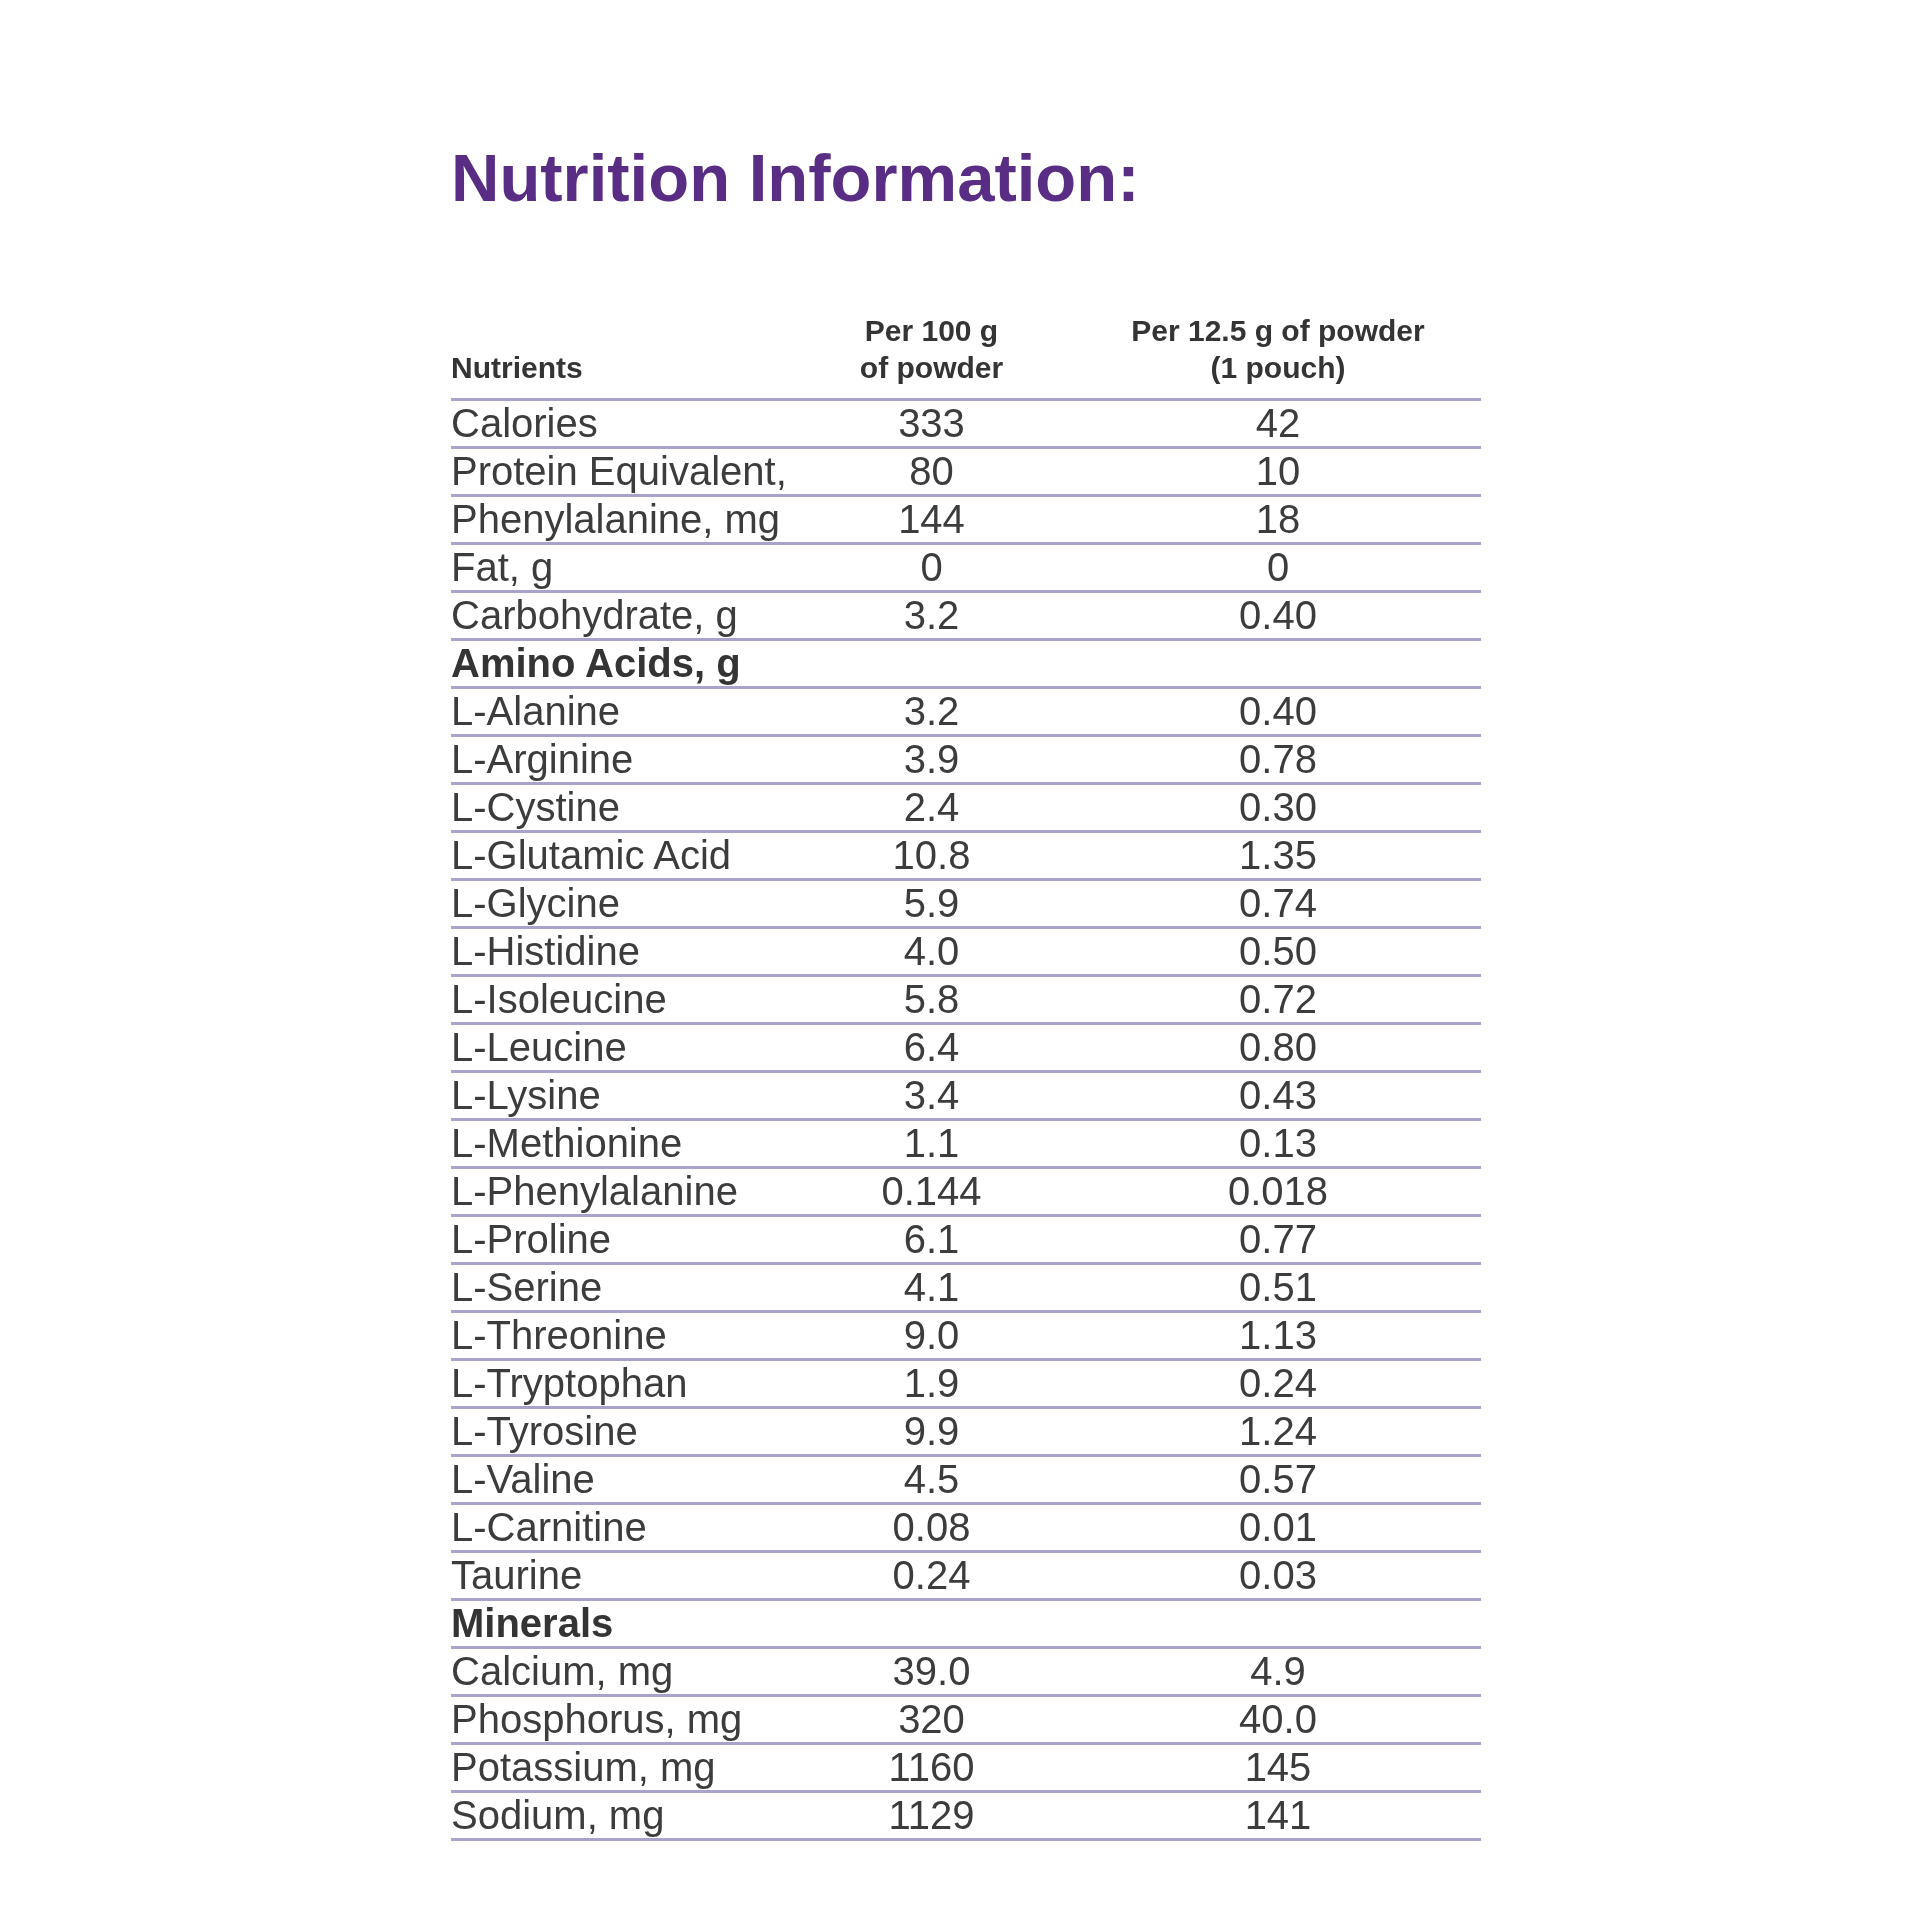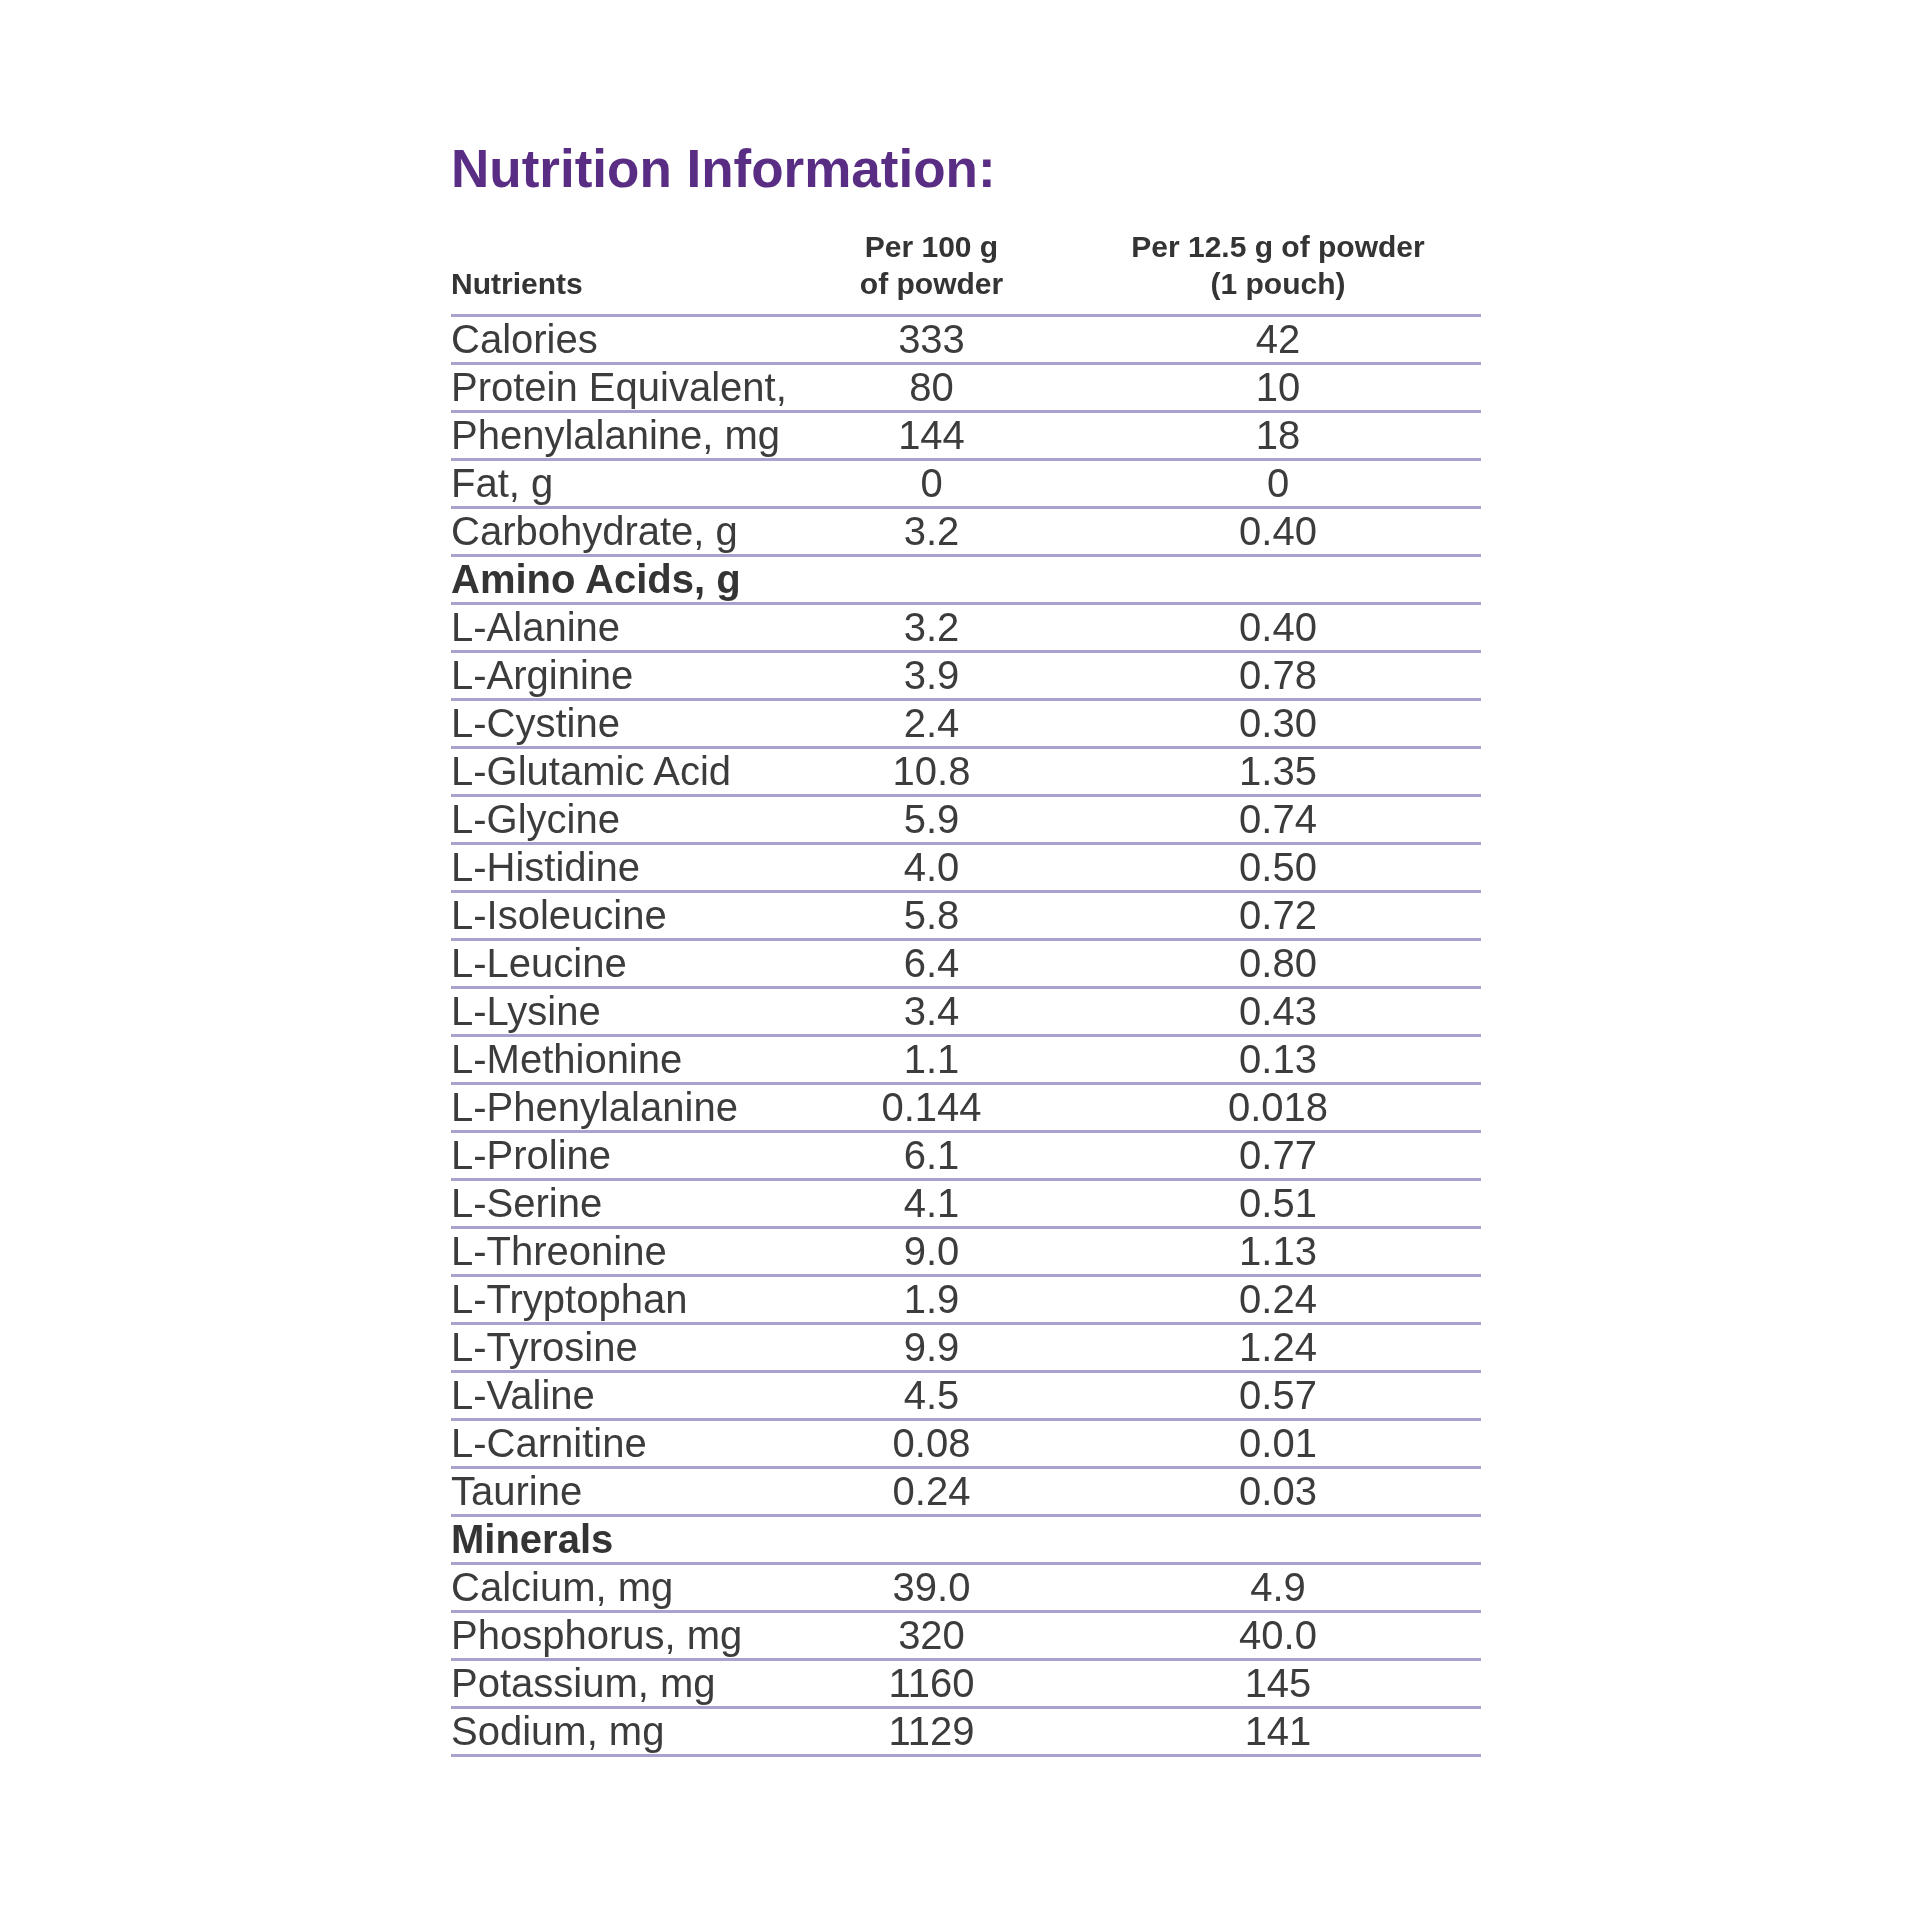--- a/index.html
+++ b/index.html
@@ -12,38 +12,38 @@
   body{
     width:1927px;height:1927px;
     font-family:"Liberation Sans",sans-serif;
     color:var(--ink);
     position:relative;
     overflow:hidden;
   }
   .page{position:absolute;inset:0;background:#ffffff;}
   .content{position:absolute;left:451px;top:139px;width:1030px;}
   .title{
-    font-size:53px;
+    font-size:67px;
     font-weight:700;
     color:var(--accent);
     letter-spacing:0px;
-    margin-bottom:28px;
+    margin-bottom:64px;
     line-height:1.15;
   }
   .header-row{
     display:flex;
     align-items:flex-end;
     padding-bottom:12px;
     font-weight:700;
     font-size:30px;
     line-height:37px;
     color:#343434;
   }
   .hc1{width:337px;text-align:left;}
-  .hc2{width:287px;text-align:center;}
+  .hc2{width:287px;text-align:center;margin-top:32px;}
   .hc3{width:406px;text-align:center;}
   .table-body{
     border-top:3px solid var(--rule);
   }
   .row{
     display:flex;
     align-items:center;
     height:48px;
     border-bottom:3px solid var(--rule);
     font-size:40px;

